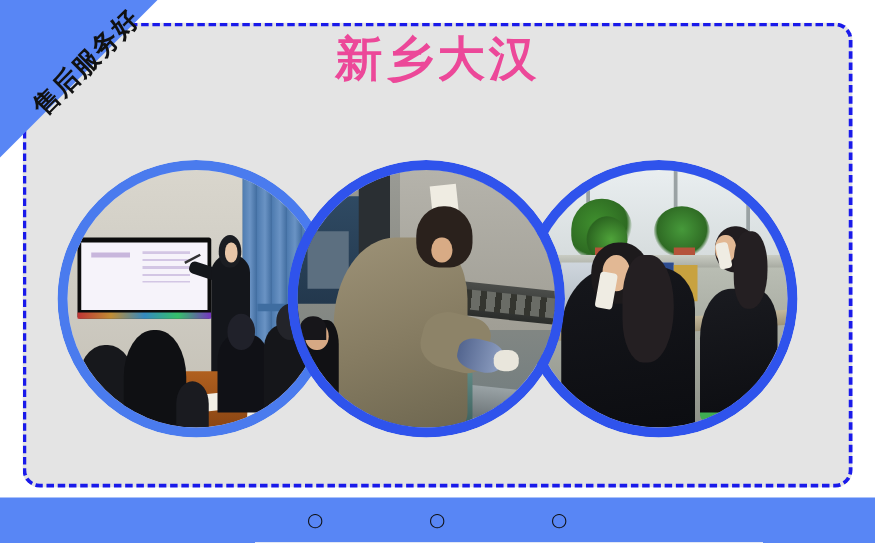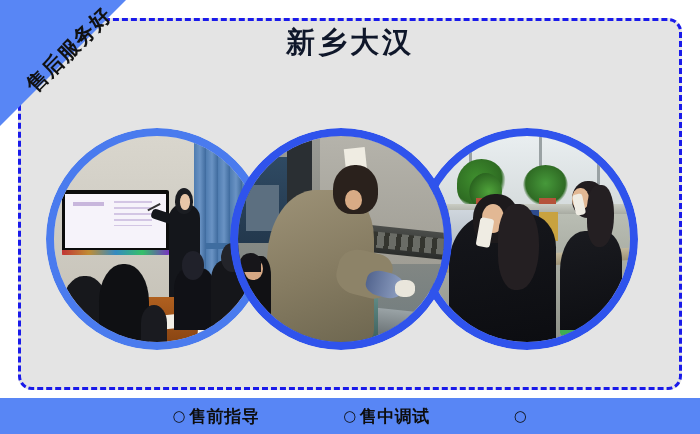--- a/index.html
+++ b/index.html
@@ -56,23 +56,23 @@
   }
   
   .head{
     position:absolute;
     left:18px;top:24px;
     width:664px;
     text-align:center;
     z-index:20;
   }
   .title{
-    font-size:29px;
+    font-size:38px;
     font-weight:bold;
-    color:#0f172a;
+    color:#ec4899;
     letter-spacing:3px;
     line-height:1.25;
     margin:0 0 6px 0;
   }
   .subtitle{
     font-size:17px;
     color:#1b1b1b;
     letter-spacing:0.5px;
     line-height:1.3;
     margin:0;
@@ -391,24 +391,22 @@
   </div>
 
   <div class="ribbon">
     <div class="ribbon-shape"></div>
     <div class="ribbon-text">售后服务好</div>
   </div>
 
   <div class="bottombar">
     <div class="bitem">
       <span class="bullet">○</span>
-      <span>售前指导</span>
     </div>
     <div class="bitem">
       <span class="bullet">○</span>
-      <span>售中调试</span>
     </div>
     <div class="bitem">
       <span class="bullet">○</span>
     </div>
   </div>
 
 </div>
 
 </body></html>

